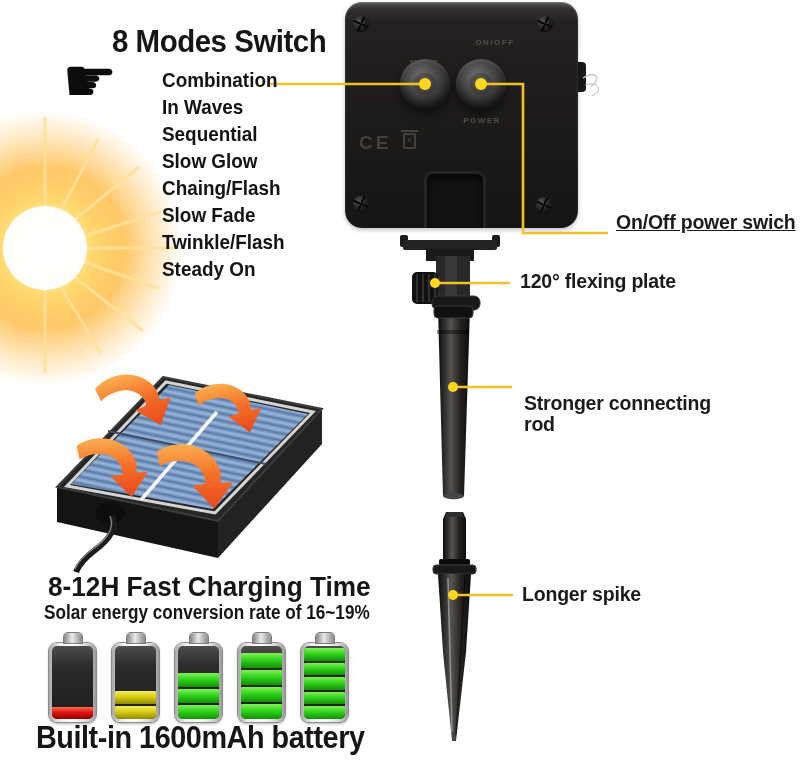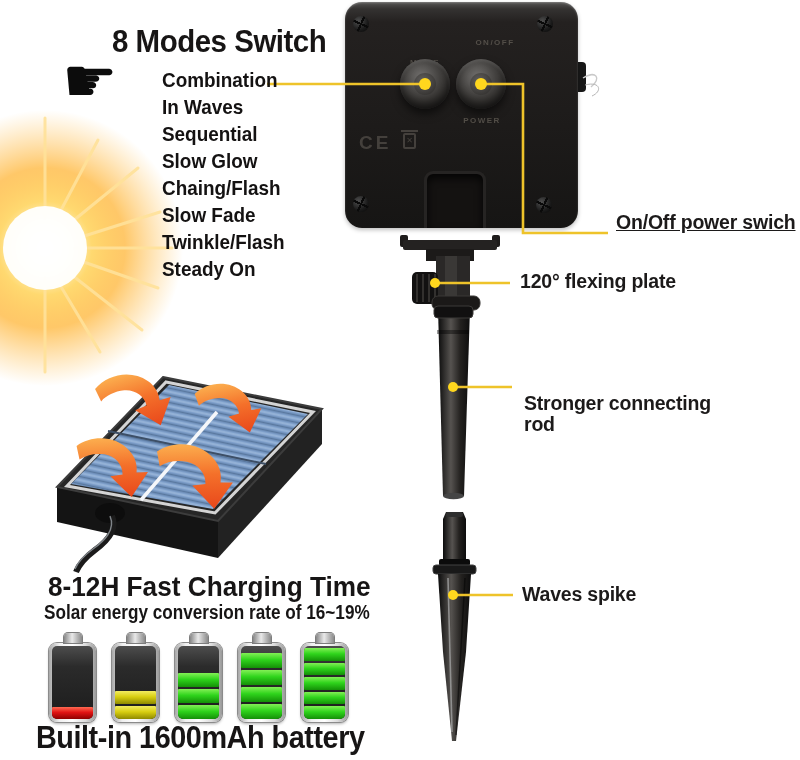--- a/index.html
+++ b/index.html
@@ -229,21 +229,21 @@
     <div class="mode-item">Slow Glow</div>
     <div class="mode-item">Chaing/Flash</div>
     <div class="mode-item">Slow Fade</div>
     <div class="mode-item">Twinkle/Flash</div>
     <div class="mode-item">Steady On</div>
   </div>
 
   <div class="ann ann-power">On/Off power swich</div>
   <div class="ann ann-plate">120° flexing plate</div>
   <div class="ann ann-rod">Stronger connecting rod</div>
-  <div class="ann ann-spike">Waves spike</div>
+  <div class="ann ann-spike">Longer spike</div>
 
   <div class="chg-title">8-12H Fast Charging Time</div>
   <div class="chg-sub">Solar energy conversion rate of 16~19%</div>
 
   <div class="battery-row">
       <div class="bat">
         <div class="nub"></div>
         <div class="bat-inner">
           <div class="seg" style="height: 17%; background: linear-gradient(rgb(255, 106, 82) 0%, rgb(225, 20, 20) 45%, rgb(143, 0, 0) 100%);"></div>
         </div>

